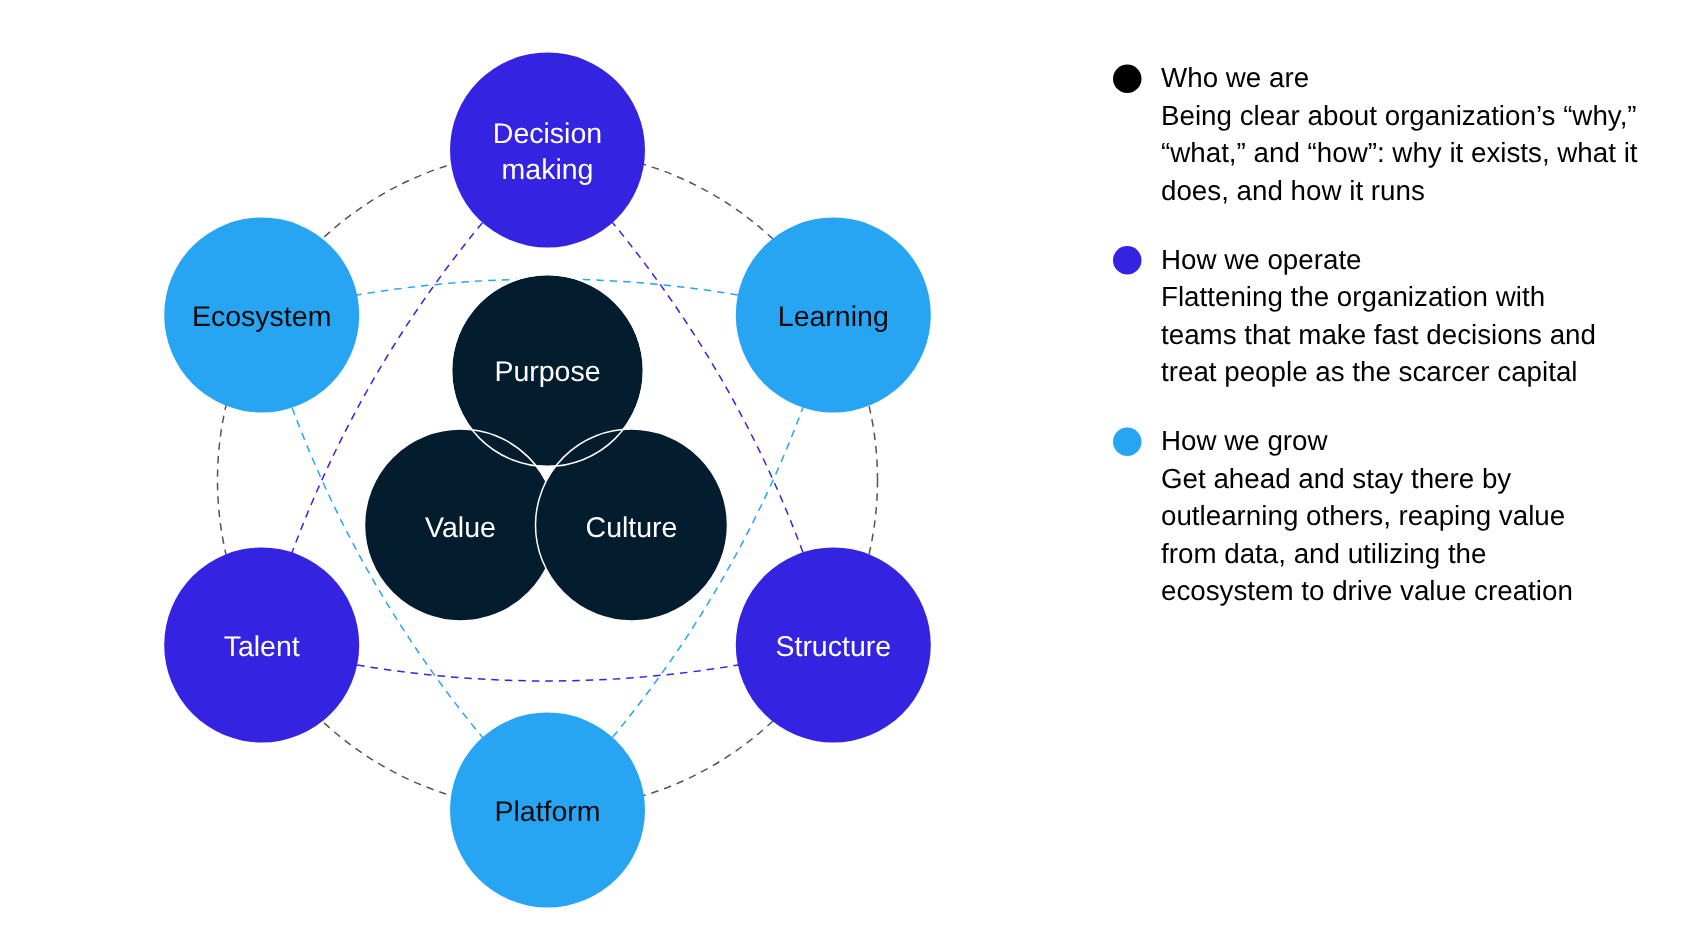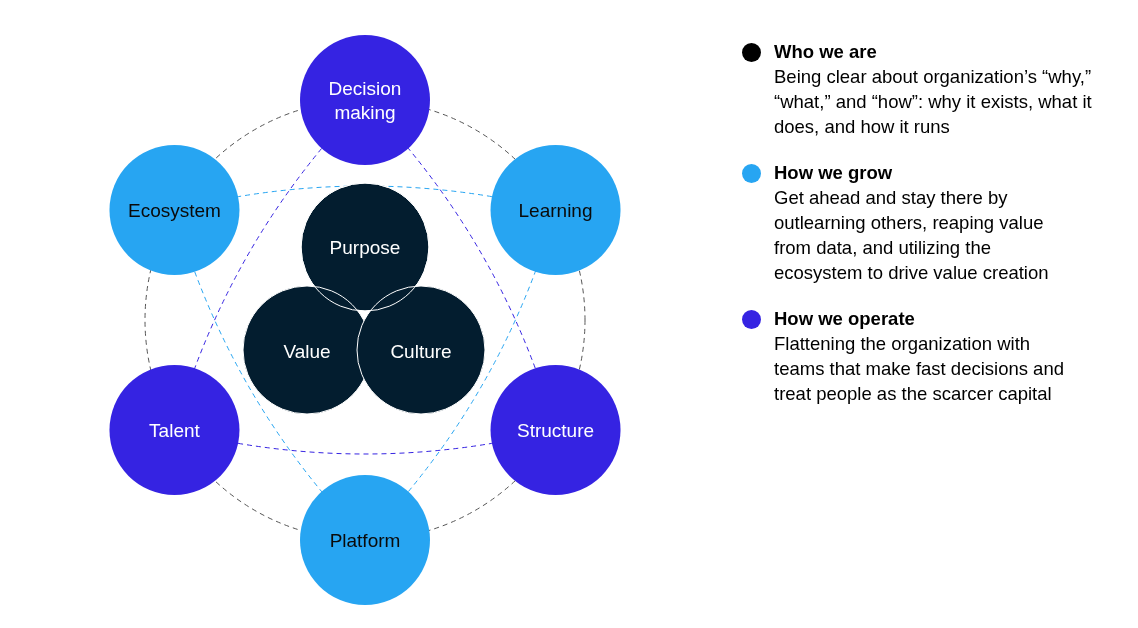--- a/index.html
+++ b/index.html
@@ -3,21 +3,21 @@
 <meta charset="utf-8">
 <style>
   html, body { margin: 0; padding: 0; background: #ffffff; }
   body { width: 1138px; height: 628px; position: relative; overflow: hidden;
          font-family: "Liberation Sans", "DejaVu Sans", sans-serif; }
   #diagram { position: absolute; left: 0; top: 0; }
   .node-label { font-family: "Liberation Sans", "DejaVu Sans", sans-serif; font-size: 19px; }
   .legend { position: absolute; left: 742px; top: 40px; width: 390px; }
   .legend-item { position: relative; padding-left: 32px; margin-bottom: 22px; }
   .legend-dot { position: absolute; left: 0; top: 3px; width: 19px; height: 19px; border-radius: 50%; }
-  .legend-title { font-weight: bold; font-size: 18.5px; color: #000; line-height: 24px; }
+  .legend-title { font-weight: normal; font-size: 18.5px; color: #000; line-height: 24px; }
   .legend-desc { font-size: 18.5px; color: #000000; line-height: 25px; }
 </style>
 </head>
 <body>
 
 <svg id="diagram" width="740" height="628">
   <g id="links">
       <circle cx="365" cy="320" r="220" fill="none" stroke="#555555" stroke-width="1" stroke-dasharray="5 4"></circle>
       <path d="M555.5255888325764,210 Q501.8320137979413,399 365,540" fill="none" stroke="#27a5f2" stroke-width="1" stroke-dasharray="5 4"></path>
       <path d="M365,540 Q228.16798620205873,399 174.4744111674235,209.99999999999997" fill="none" stroke="#27a5f2" stroke-width="1" stroke-dasharray="5 4"></path>
@@ -65,22 +65,22 @@
     </g>
 </svg>
 
 <div class="legend">
   <div class="legend-item">
     <span class="legend-dot" style="background:#000000"></span>
     <div class="legend-title">Who we are</div>
     <div class="legend-desc" style="width:330px">Being clear about organization’s “why,” “what,” and “how”: why it exists, what it does, and how it runs</div>
   </div>
   <div class="legend-item">
+    <span class="legend-dot" style="background:#3523e2"></span>
+    <div class="legend-title">How we operate</div>
+    <div class="legend-desc" style="width:300px">Flattening the organization with teams that make fast decisions and treat people as the scarcer capital</div>
+  </div>
+  <div class="legend-item">
     <span class="legend-dot" style="background:#27a5f2"></span>
     <div class="legend-title">How we grow</div>
     <div class="legend-desc" style="width:300px">Get ahead and stay there by outlearning others, reaping value from data, and utilizing the ecosystem to drive value creation</div>
   </div>
-  <div class="legend-item">
-    <span class="legend-dot" style="background:#3523e2"></span>
-    <div class="legend-title">How we operate</div>
-    <div class="legend-desc" style="width:300px">Flattening the organization with teams that make fast decisions and treat people as the scarcer capital</div>
-  </div>
 </div>
 
 </body></html>

